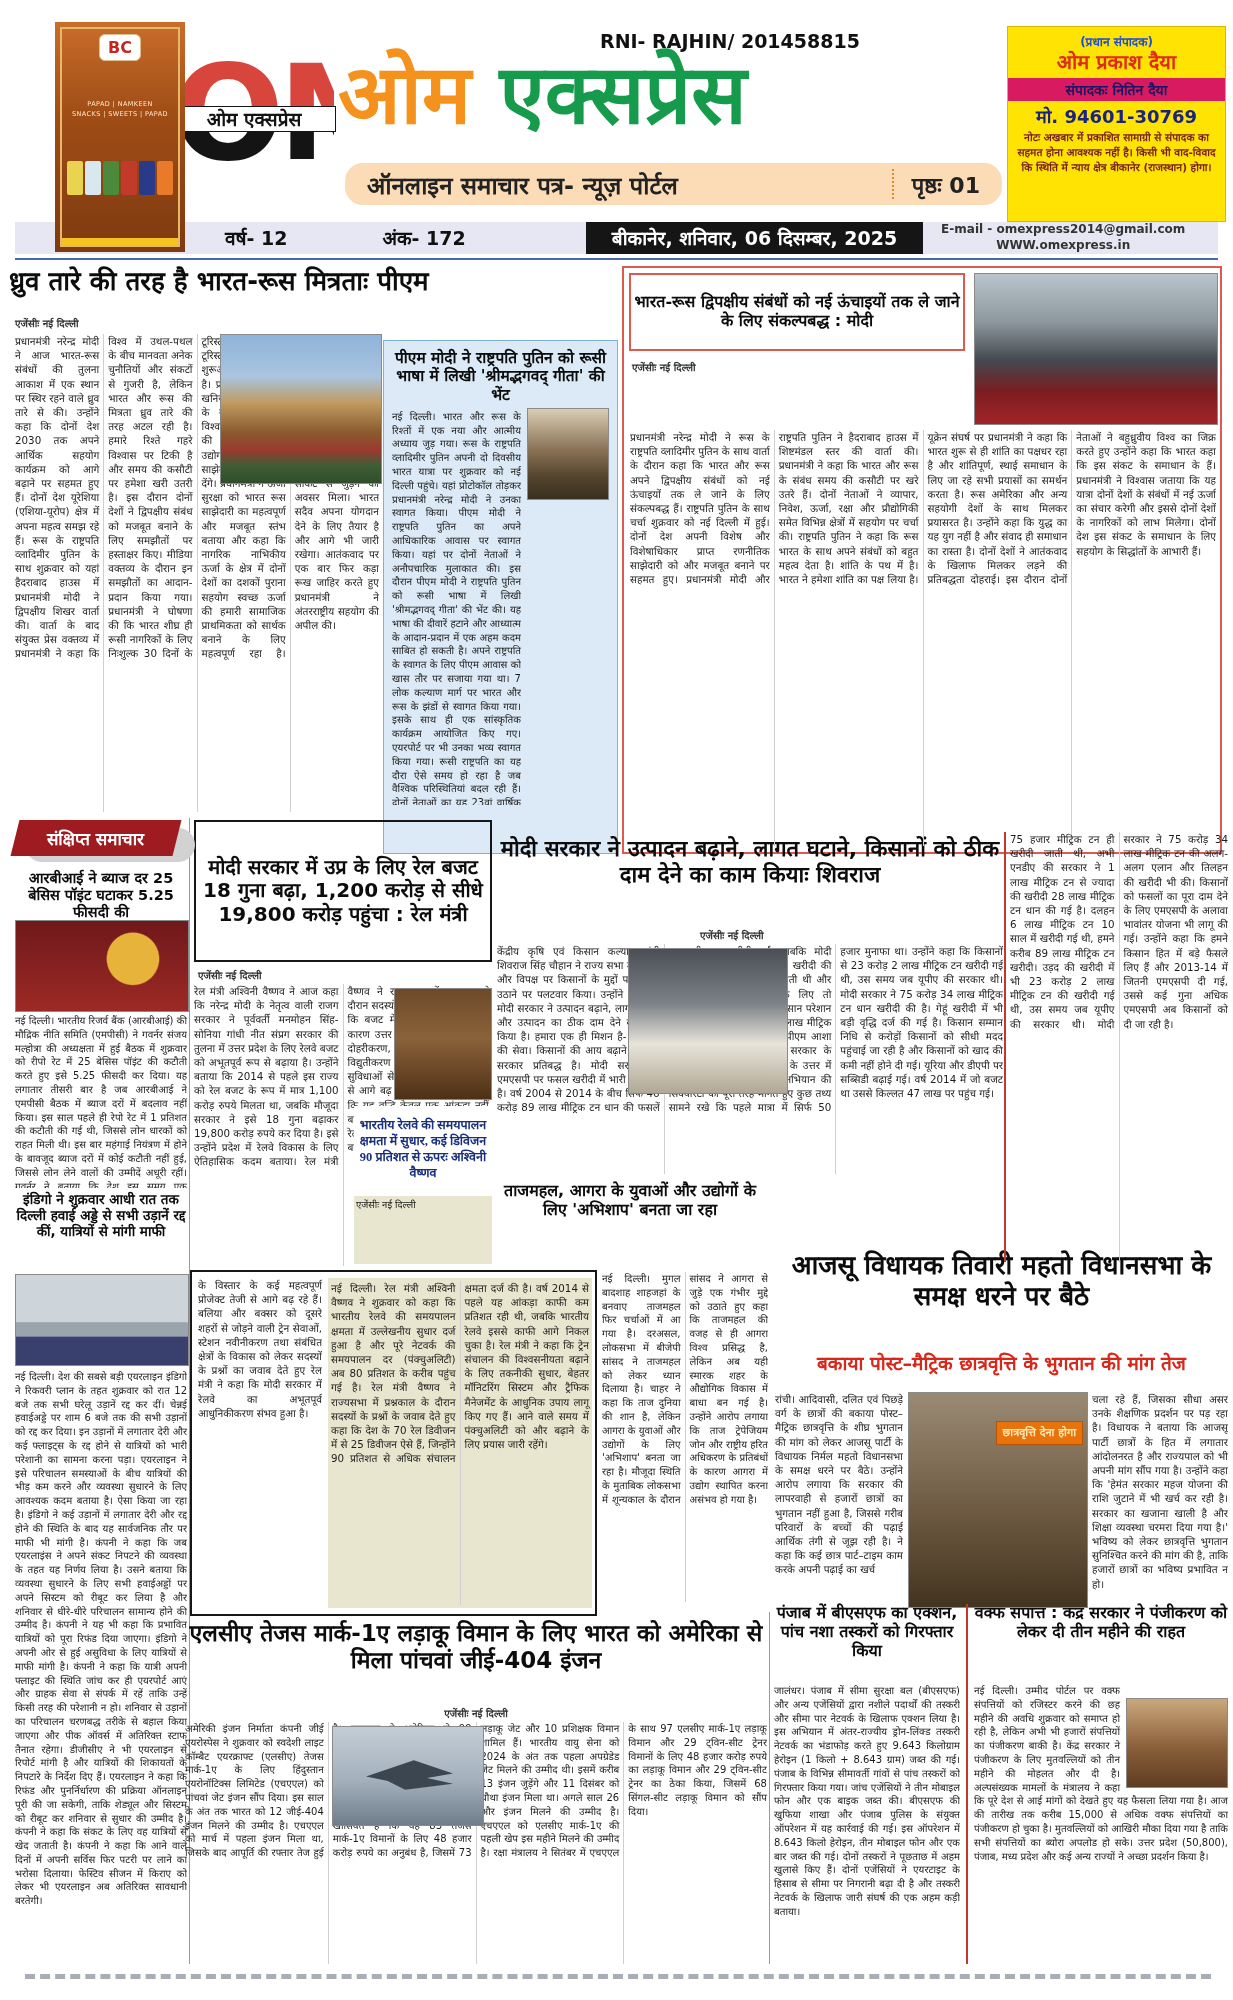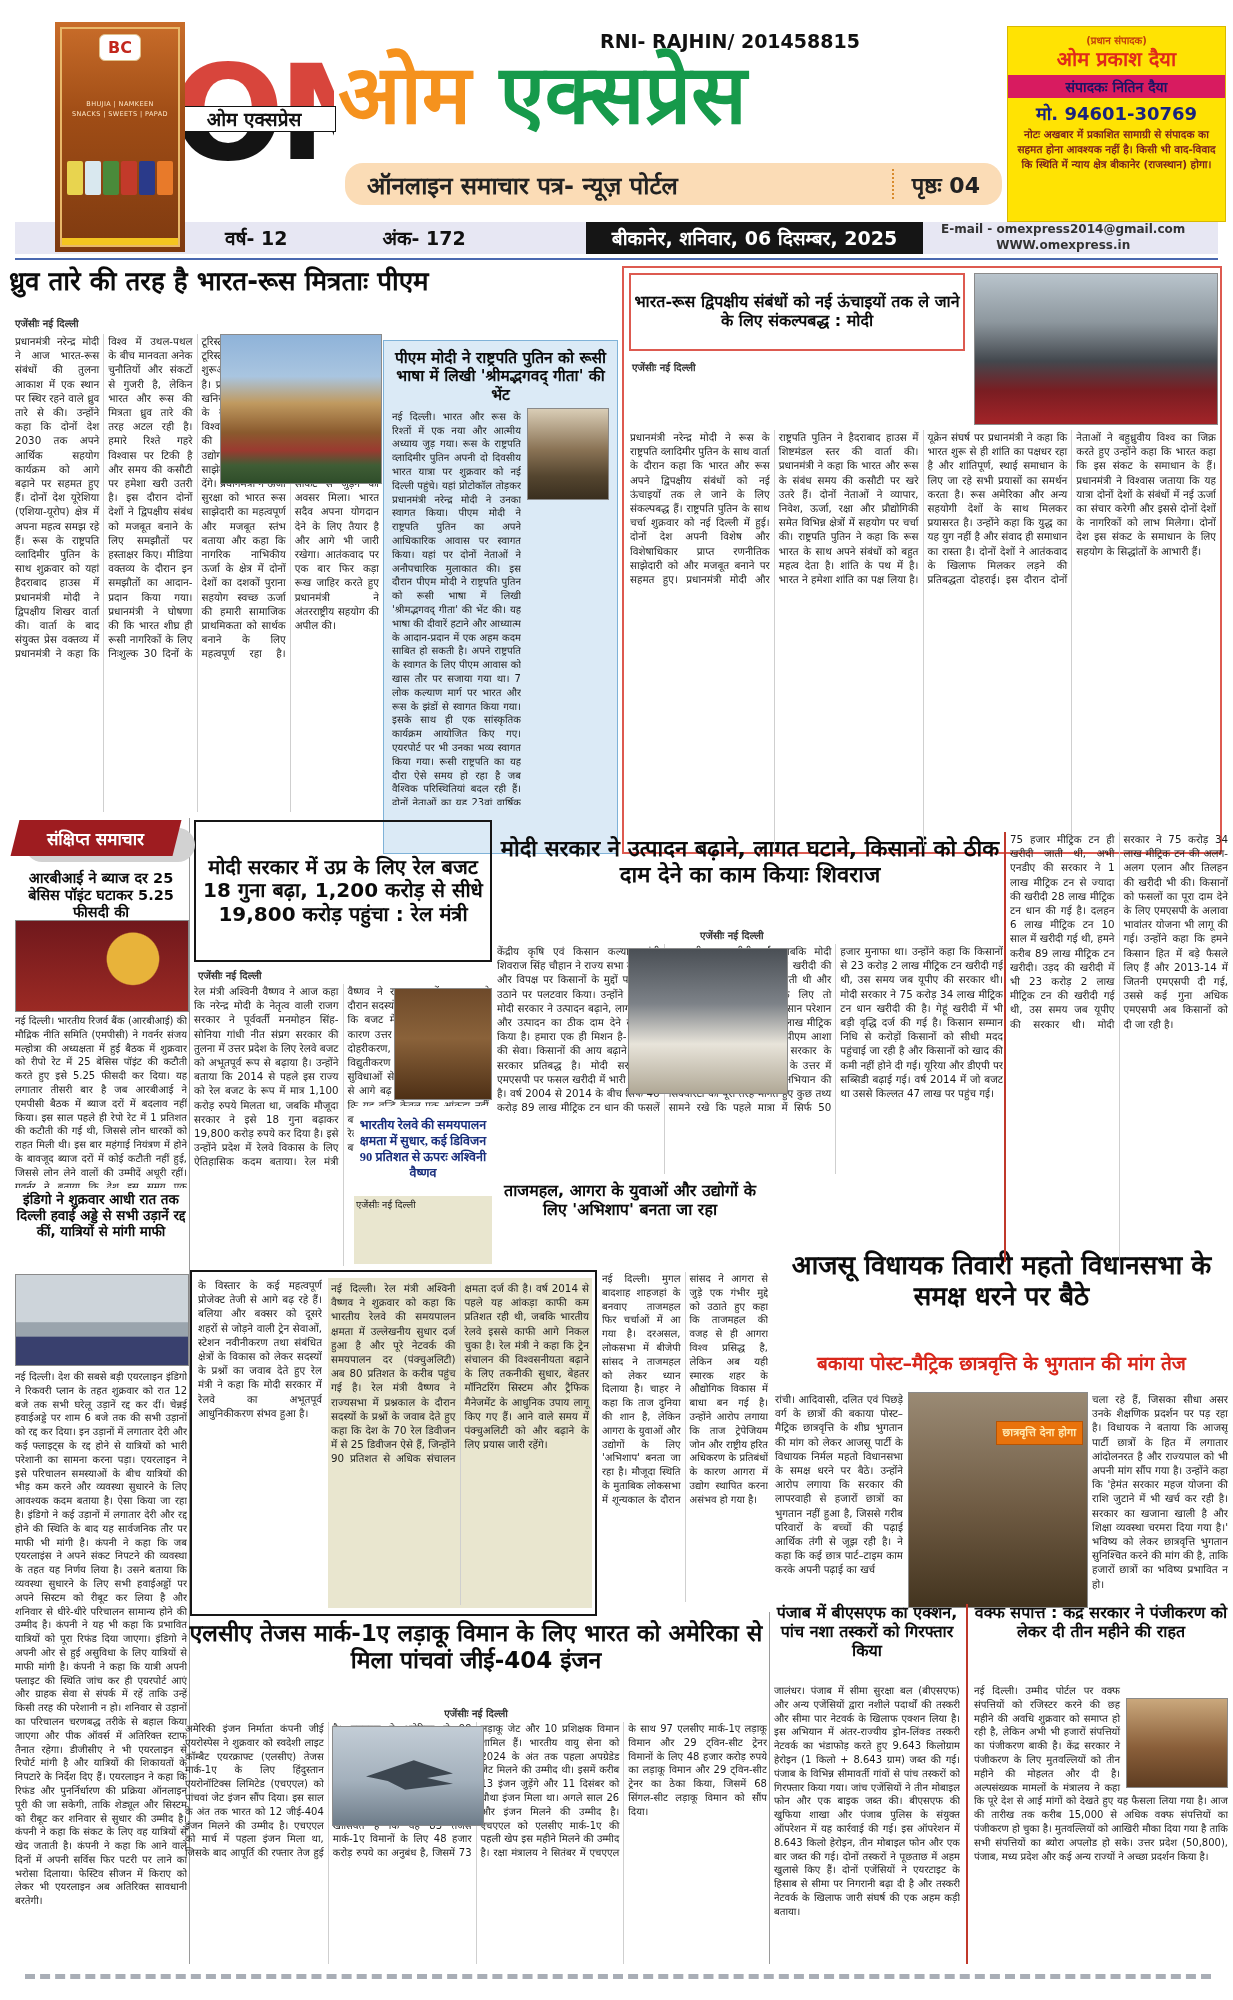--- a/index.html
+++ b/index.html
@@ -27,21 +27,21 @@
            background:linear-gradient(180deg,#d8453c 0 47%,#141414 53%);-webkit-background-clip:text;background-clip:text;color:transparent;
            letter-spacing:-6px;}
   .om-band{background:#ffffff;color:#141414;font-weight:bold;font-size:19px;text-align:center;border:1px solid #141414;line-height:24px;}
   .rni{font-weight:bold;font-size:19px;color:#111;}
   .big-title{font-weight:800;font-size:82px;line-height:1.05;white-space:nowrap;}
   .title-om{color:#f5921e;} .title-exp{color:#169a4b;}
   .tagline-banner{background:#fbdcb6;border-radius:18px;display:flex;align-items:center;justify-content:space-between;
                   padding:0 22px;box-sizing:border-box;font-weight:bold;color:#222;}
   .tagline-banner .pg{border-left:2px dotted #d98a2b;padding-left:18px;font-size:22px;}
   .editor-box{background:#ffe303;border:1px solid #d8b800;text-align:center;padding:6px 5px;box-sizing:border-box;z-index:5;}
-  .editor-box .l1{font-size:10px;font-weight:bold;color:#c2410c;}
+  .editor-box .l1{font-size:12px;font-weight:bold;color:#1d4ed8;}
   .editor-box .l2{font-size:20px;font-weight:bold;color:#e02a1a;line-height:1.25;}
   .editor-box .l3{background:#d81b60;color:#1b1464;font-weight:bold;font-size:14px;margin:3px -5px;padding:2px 0;}
   .editor-box .l4{font-size:18px;font-weight:bold;color:#1a237e;margin:2px 0;}
   .editor-box .note{font-size:10.5px;font-weight:bold;color:#7a1f1f;line-height:1.45;}
   .date-strip{background:#e7e7f3;display:flex;align-items:center;box-sizing:border-box;}
   .date-chip{font-weight:bold;font-size:19px;color:#111;}
   .date-black{background:#151515;color:#fff;font-weight:bold;font-size:19px;padding:3px 26px;}
   .email-blk{font-size:12px;font-weight:bold;color:#333;text-align:center;line-height:1.3;}
   .rule-blue{background:#4a69b0;height:2px;z-index:4;}
   
@@ -74,21 +74,21 @@
               padding:4px 6px;text-align:center;line-height:1.3;border:1px solid #b55405;}
 </style>
 </head>
 <body>
 
 <div id="page">
 
   <div class="abs ad-box" style="left:55px;top:22px;width:130px;height:230px;">
     <div class="bc-badge">BC</div>
     <div class="ad-lines">
-      <div>BHUJIA | NAMKEEN</div>
+      <div>PAPAD | NAMKEEN</div>
       <div>SNACKS | SWEETS | PAPAD</div>
     </div>
     <div class="ad-packs">
       <span style="background:#e8d44f"></span>
         <span style="background:#d9e8ef"></span>
         <span style="background:#4a8a3a"></span>
       <span style="background:#c23a2a"></span>
         <span style="background:#2a3a8a"></span>
         <span style="background:#e87a2a"></span>
     </div>
@@ -102,21 +102,21 @@
 
   <div class="abs rni" style="left:600px;top:30px;width:360px;">RNI- RAJHIN/ 201458815</div>
 
   <div class="abs big-title" style="left:338px;top:52px;">
     <span class="title-om">ओम</span>
     <span class="title-exp">एक्सप्रेस</span>
   </div>
 
   <div class="abs tagline-banner" style="left:345px;top:163px;width:657px;height:42px;">
     <span style="font-size:24px;">ऑनलाइन समाचार पत्र- न्यूज़ पोर्टल</span>
-    <span class="pg">पृष्ठः 04</span>
+    <span class="pg">पृष्ठः 01</span>
   </div>
 
   <div class="abs editor-box" style="left:1007px;top:26px;width:219px;height:196px;">
     <div class="l1">(प्रधान संपादक)</div>
     <div class="l2">ओम प्रकाश दैया</div>
     <div class="l3">संपादकः नितिन दैया</div>
     <div class="l4">मो. 94601-30769</div>
     <div class="note">नोटः अखबार में प्रकाशित सामाग्री से संपादक का सहमत होना आवश्यक नहीं है। किसी भी वाद-विवाद कि स्थिति में न्याय क्षेत्र बीकानेर (राजस्थान) होगा।</div>
   </div>
 

